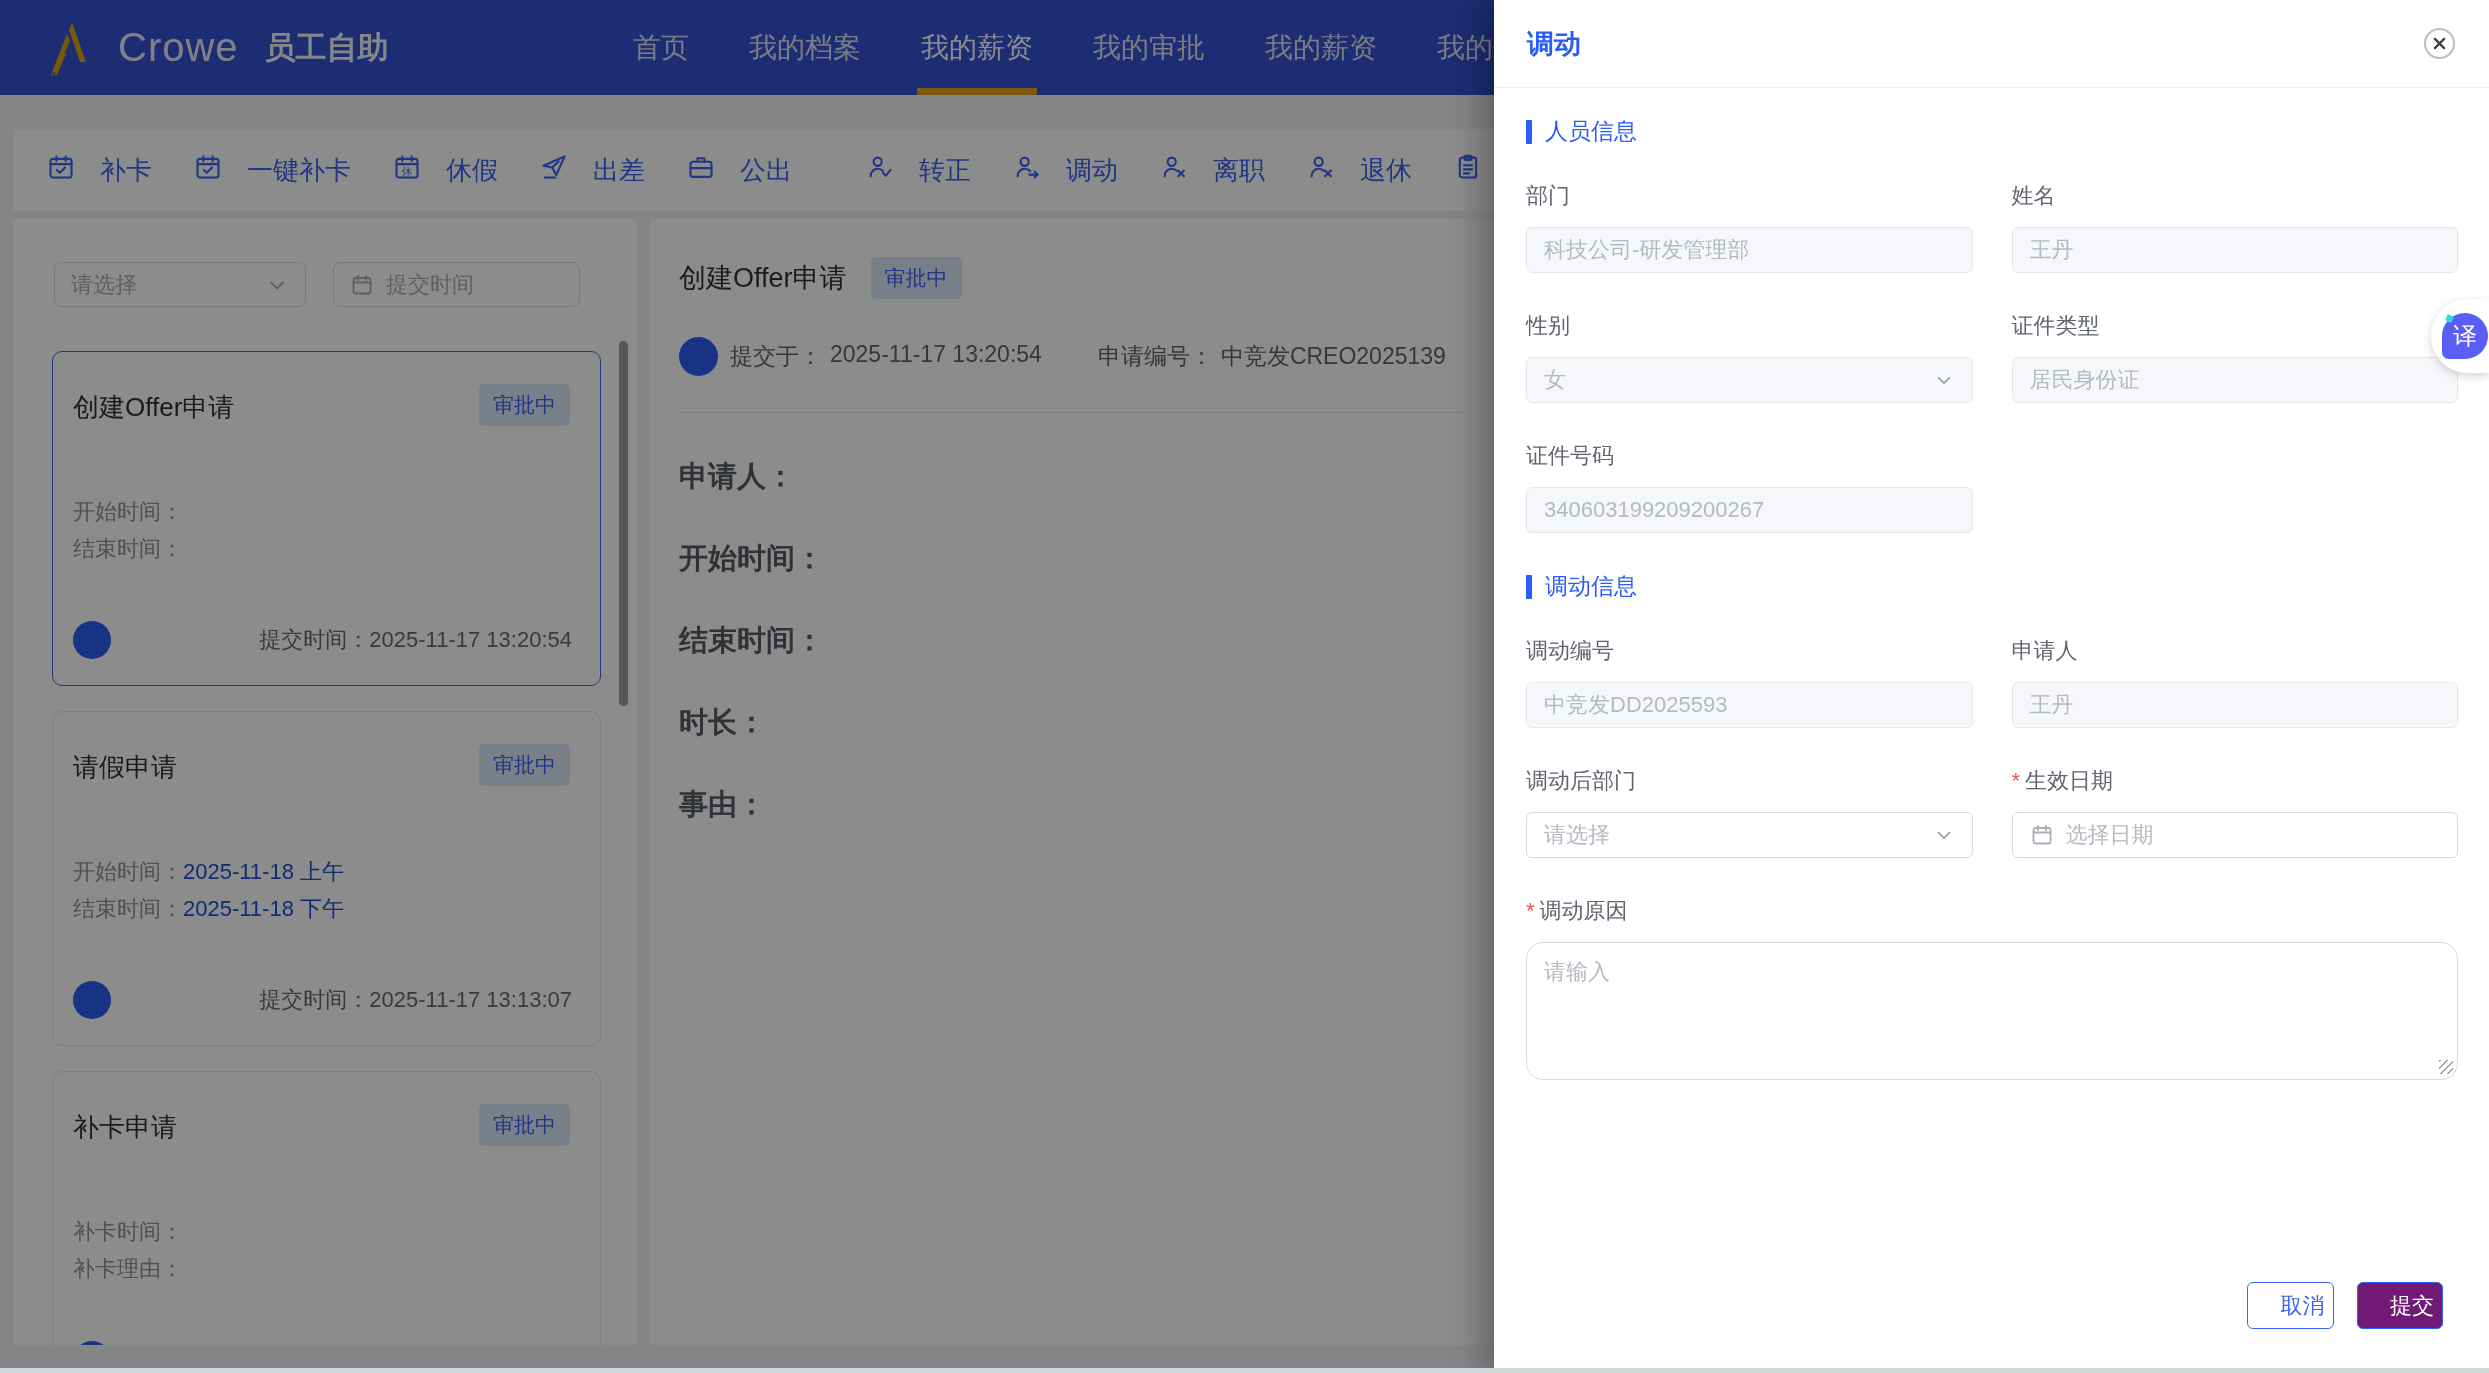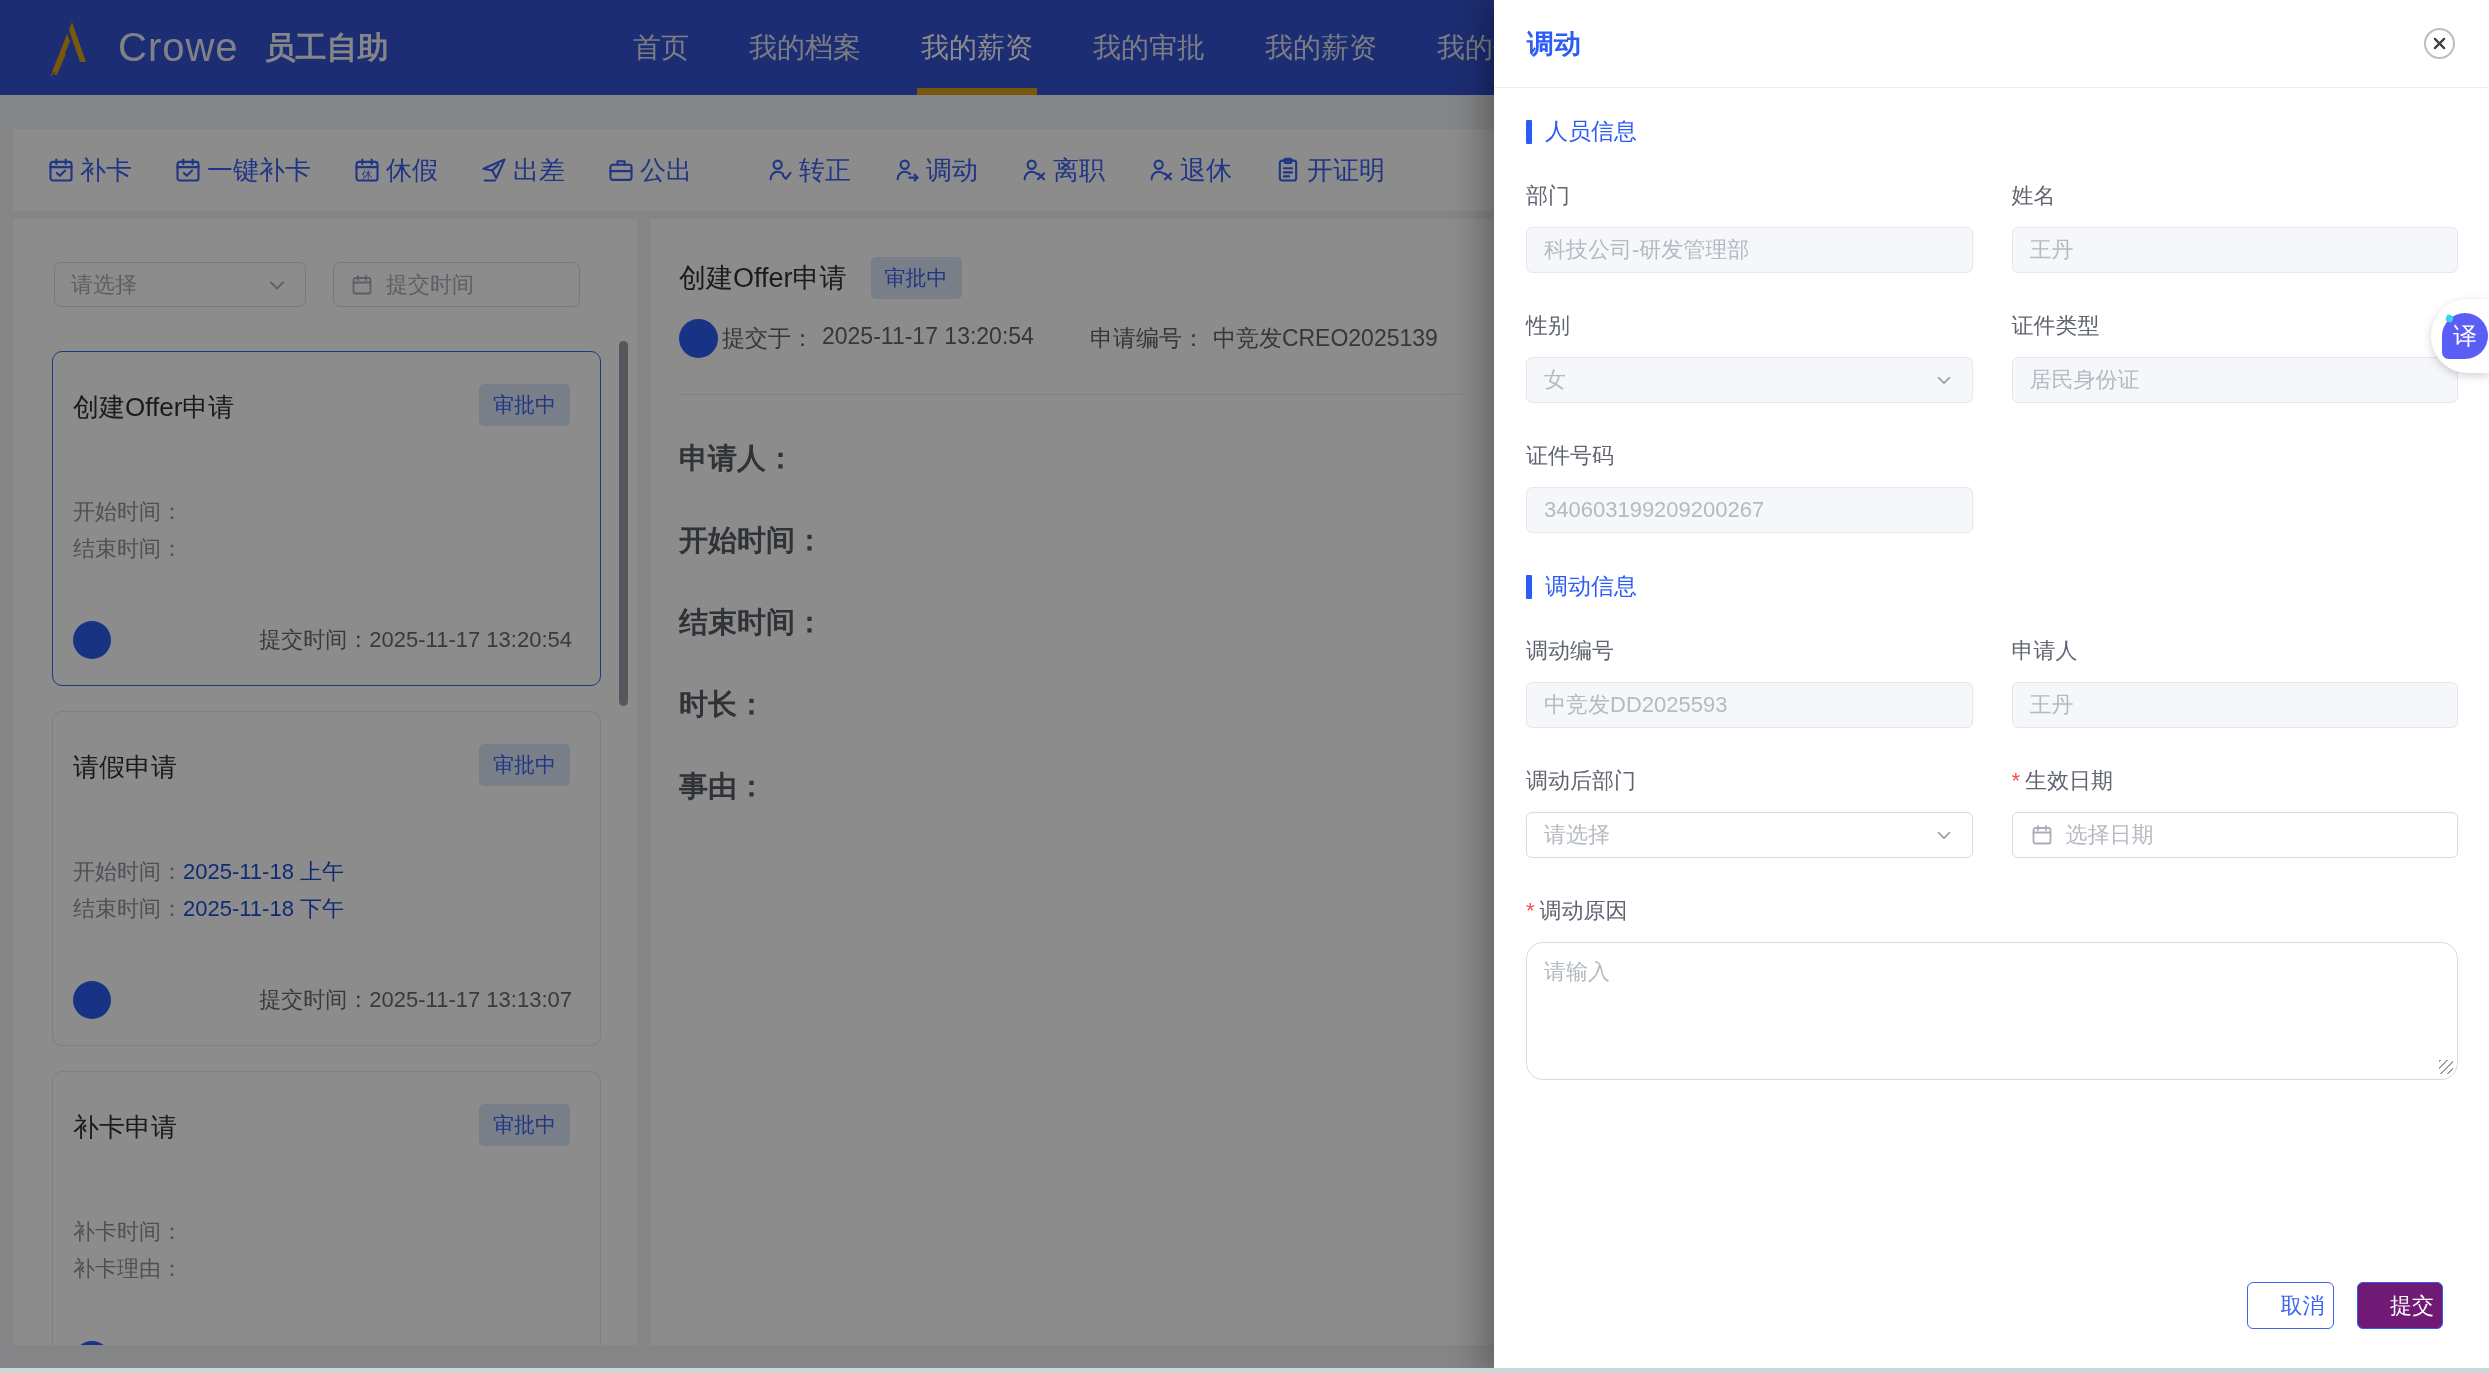--- a/index.html
+++ b/index.html
@@ -17,21 +17,21 @@
   .nav-item { position:relative; height:95px; display:flex; align-items:center; color:#dfe3ee; font-size:28px; cursor:pointer; white-space:nowrap; }
   .nav-item.active { color:#ffffff; }
   .nav-item.active::after { content:""; position:absolute; left:50%; transform:translateX(-50%);
     bottom:0; width:120px; height:7px; background:#d9a018; }
 
   
   .toolbar { position:absolute; left:13px; top:129px; width:2463px; height:82px; background:#ffffff;
     display:flex; align-items:center; padding-left:34px; }
   .tb-group { display:flex; align-items:center; gap:42px; }
   .tb-group + .tb-group { margin-left:74px; }
-  .tb-item { display:flex; align-items:center; gap:5px; color:#3b63f0; font-size:26px; cursor:pointer; white-space:nowrap; }
+  .tb-item { display:flex; gap:25px; color:#3b63f0; font-size:26px; cursor:pointer; white-space:nowrap; }
   .tb-item svg { width:28px; height:28px; stroke:#3b63f0; fill:none; stroke-width:1.8; stroke-linecap:round; stroke-linejoin:round; }
   .tb-item svg text { stroke:none; fill:#3b63f0; }
 
   
   .left-panel { position:absolute; left:13px; top:219px; width:624px; height:1126px; background:#ffffff; overflow:hidden; }
   .filters { display:flex; gap:27px; padding:43px 0 0 41px; }
   .filter-ctl { height:45px; border:1px solid #d6dae2; border-radius:7px; background:#fff;
     display:flex; align-items:center; padding:0 16px; color:#a8adb6; font-size:22px; }
   .filter-select { width:252px; justify-content:space-between; }
   .filter-date { width:247px; gap:12px; }
@@ -48,21 +48,21 @@
   .card-fields b { font-weight:normal; color:#1d4ed8; }
   .card-bottom { position:absolute; left:20px; right:28px; bottom:26px; display:flex; align-items:center; justify-content:space-between; }
   .avatar { width:38px; height:38px; border-radius:50%; background:#2e5ef0; flex:0 0 auto; }
   .card-submit { font-size:22px; color:#666b73; }
   .panel-scrollbar { position:absolute; right:9px; top:122px; width:9px; height:365px; border-radius:5px; background:#9aa0a8; }
 
   
   .main-panel { position:absolute; left:650px; top:219px; width:844px; height:1126px; background:#ffffff; padding:38px 30px 0 29px; }
   .detail-title-row { display:flex; align-items:center; gap:24px; }
   .detail-title { font-size:27px; color:#2f3338; }
-  .detail-meta { margin-top:20px; display:flex; align-items:center; gap:4px; }
+  .detail-meta { margin-top:38px; display:flex; align-items:center; gap:12px; }
   .detail-meta .avatar { width:39px; height:39px; }
   .meta-text { font-size:23px; color:#60646c; display:flex; gap:8px; }
   .meta-text .sep { width:40px; }
   .detail-divider { margin-top:36px; border-top:1px solid #e7eaf0; }
   .detail-fields { margin-top:44px; }
   .detail-field { font-size:29px; font-weight:bold; color:#565b63; height:82px; }
 
   
   .overlay { position:absolute; left:0; top:0; width:1494px; height:1373px; background:rgba(0,0,0,0.45); z-index:10; }
 

